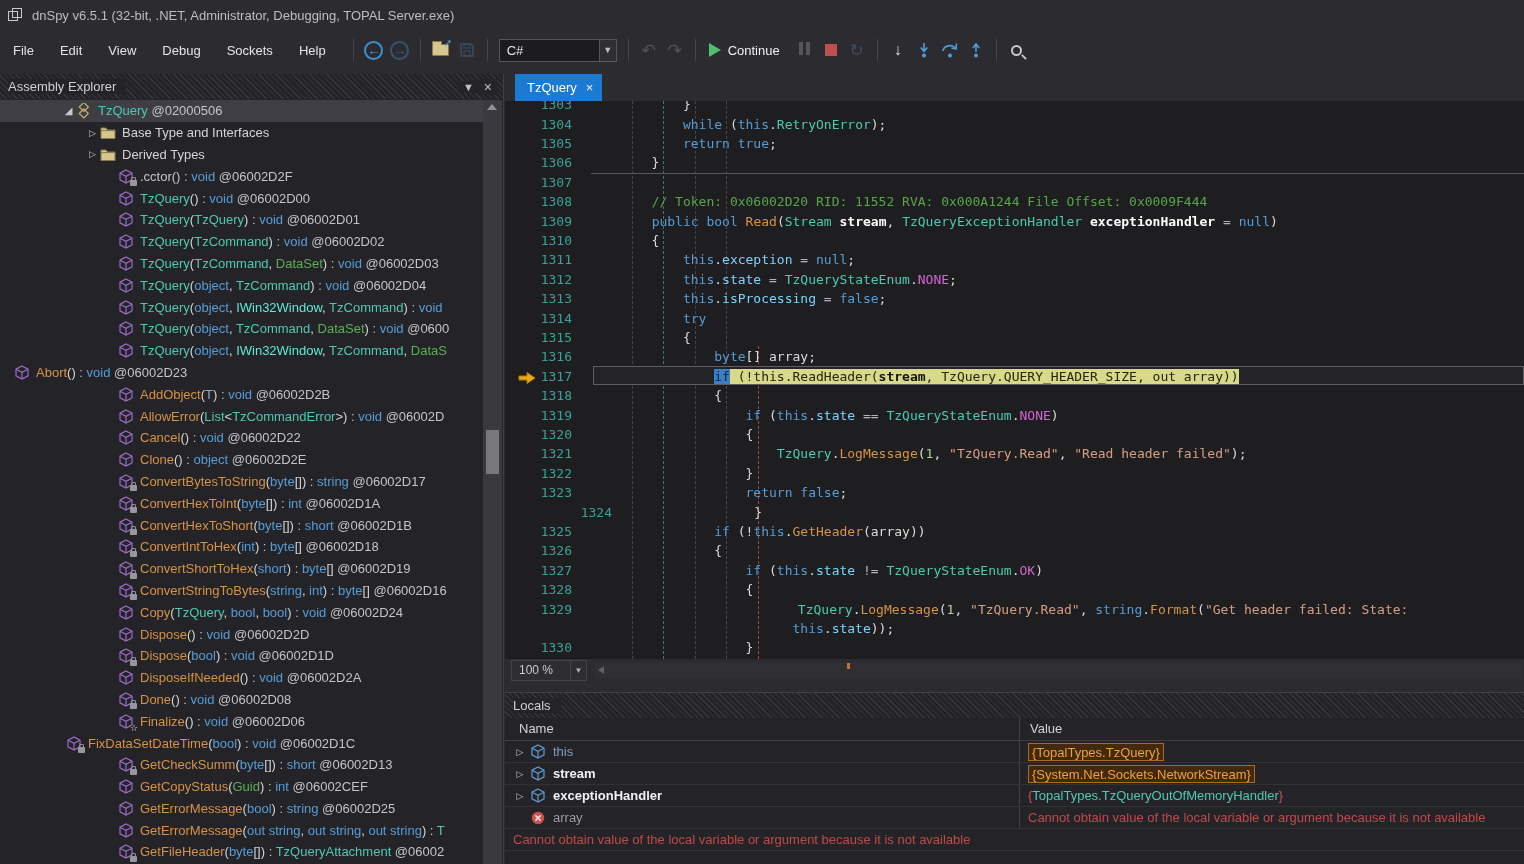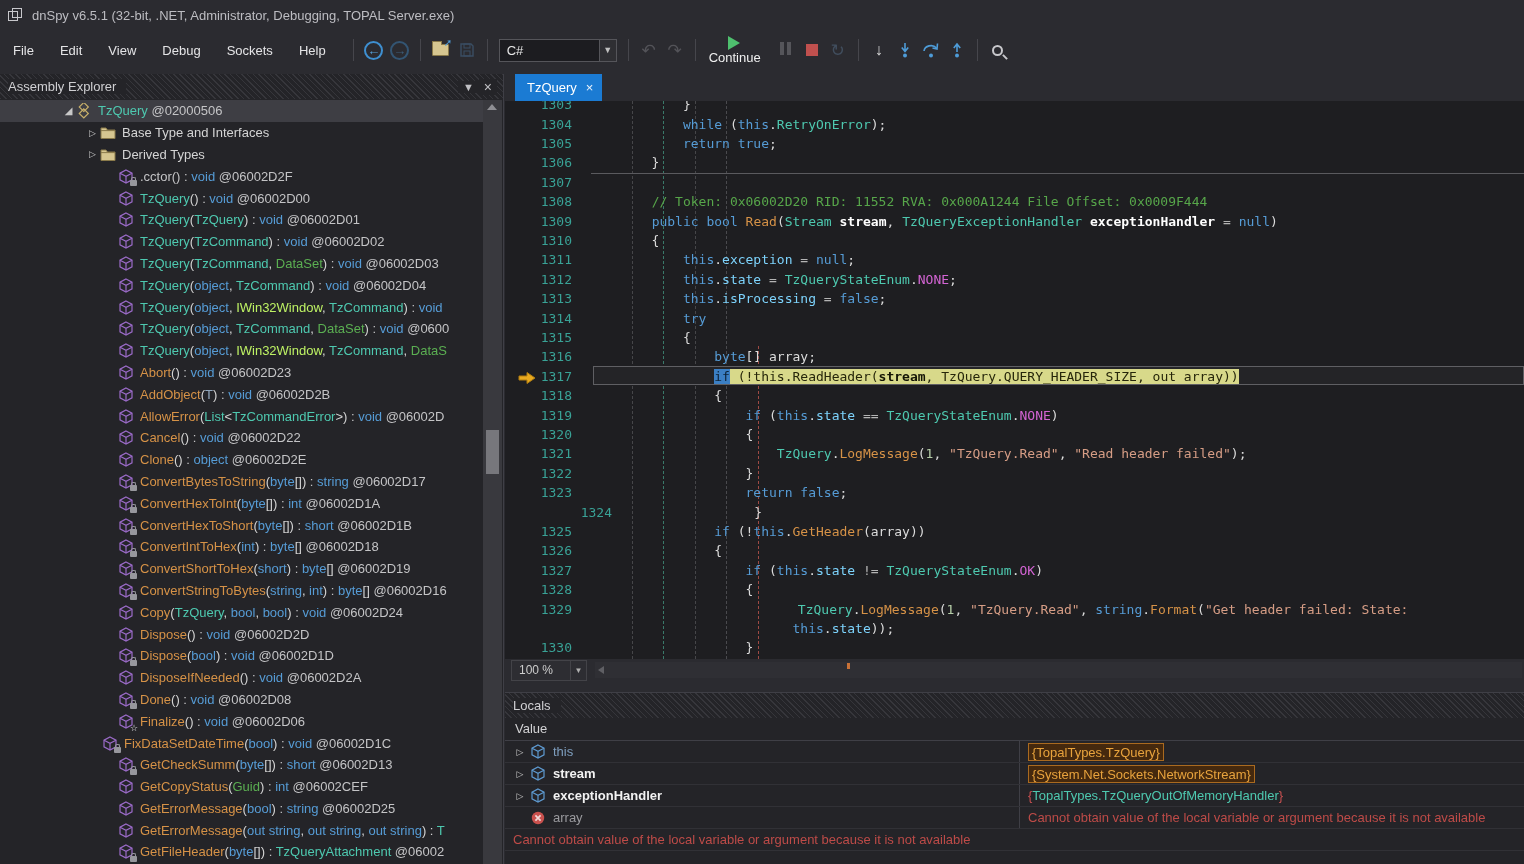--- a/index.html
+++ b/index.html
@@ -47,21 +47,21 @@
   .tw-exp { display:inline-block; width:13px; text-align:center; color:#c8c8c8; font-size:9px; flex:none; }
   .tw-icon { position:relative; width:17px; height:16px; flex:none; margin-right:6px; display:flex; align-items:center; justify-content:center; }
   .lock-ovl { position:absolute; right:-3px; bottom:-2px; width:7px; height:6px; background:#97979d; border-radius:1px; }
   .lock-ovl::before { content:""; position:absolute; left:1px; top:-3px; width:3px; height:3px; border:1px solid #97979d; border-bottom:none; border-radius:2px 2px 0 0; }
   .star-ovl { position:absolute; right:-4px; bottom:-4px; color:#e4e4e8; font-size:9px; }
   .tree-scroll { position:absolute; right:1px; top:26px; width:19px; bottom:0; background:#39393e; }
   .tree-scroll .up { position:absolute; top:4px; left:4px; width:0; height:0; border-left:5px solid transparent; border-right:5px solid transparent; border-bottom:6px solid #8f8f94; }
   .tree-scroll .thumb { position:absolute; top:330px; left:3px; width:13px; height:44px; background:#77777c; }
   
   .c-m { color:#d69247; } .c-ct { color:#4ec9b0; } .c-k { color:#569cd6; }
-  .c-t { color:#4ec9b0; } .c-st { color:#5baf52; } .c-if { color:#bef264; }
+  .c-t { color:#4ec9b0; } .c-st { color:#5baf52; } .c-if { color:#5eead4; }
   .c-gp { color:#93a8be; } .c-g { color:#c4c4c6; } .c-p { color:#d4d4d4; }
   
   .tabstrip { position:absolute; left:505px; top:74px; right:0; height:27px; background:#2b2b30; }
   .tab { position:absolute; left:10px; top:0; height:27px; background:#1b7bd3; color:#ffffff; display:flex; align-items:center; padding:0 9px 0 12px; }
   .tab .tab-x { margin-left:9px; font-size:13px; color:#eaf2fb; }
   .editor { position:absolute; left:505px; top:101px; right:0; height:558px; background:#1e1e21; overflow:hidden; }
   .code-row { position:absolute; left:0; right:0; height:19.4px; display:flex; align-items:center; }
   .lineno { width:84px; flex:none; text-align:right; padding-right:17px; color:#39a296; font-family:"DejaVu Sans Mono", monospace; font-size:13px; }
   .codetext { white-space:pre; font-family:"DejaVu Sans Mono", monospace; font-size:13px; color:#dcdcdc; }
   .guide { position:absolute; top:0; bottom:0; width:0; border-left:1px dashed #464649; }
@@ -152,21 +152,21 @@
       <span class="combo-drop">▼</span>
     </span>
     <span class="tb-sep"></span>
     <span class="tb-btn dim">
         <span class="ur">↶</span>
       </span>
     <span class="tb-btn dim">
         <span class="ur">↷</span>
       </span>
     <span class="tb-sep"></span>
-    <span class="tb-btn" style="width:auto; padding:0 6px;flex-direction:column;">
+    <span class="tb-btn" style="width:auto; padding:0 6px;">
       <span class="play-tri"></span>
       <span class="continue-lbl">Continue</span>
     </span>
     <span class="tb-btn dim">
         <span class="pause-bars"><span></span><span></span></span>
       </span>
     <span class="tb-btn">
         <span class="stop-sq"></span>
       </span>
     <span class="tb-btn dim">
@@ -323,21 +323,21 @@
         <div class="tree-row" style="padding-left: 104px;">
           <span class="tw-exp"></span>
           <span class="tw-icon">
             <svg width="14" height="15" viewBox="0 0 14 15">
               <path d="M7 1 L13 4.2 L13 10.8 L7 14 L1 10.8 L1 4.2 Z" fill="none" stroke="#9b6bc8" stroke-width="1.2"></path>
               <path d="M1 4.2 L7 7.4 L13 4.2 M7 7.4 L7 14" fill="none" stroke="#9b6bc8" stroke-width="1.2"></path>
             </svg>
           </span>
           <span><span class="c-ct">TzQuery</span><span class="c-p">(</span><span class="c-k">object</span><span class="c-p">, </span><span class="c-if">IWin32Window</span><span class="c-p">, </span><span class="c-t">TzCommand</span><span class="c-p">, </span><span class="c-st">DataS</span></span>
         </div>
-        <div class="tree-row" style="padding-left: 104px;">
+        <div class="tree-row" style="">
           <span class="tw-exp"></span>
           <span class="tw-icon">
             <svg width="14" height="15" viewBox="0 0 14 15">
               <path d="M7 1 L13 4.2 L13 10.8 L7 14 L1 10.8 L1 4.2 Z" fill="none" stroke="#9b6bc8" stroke-width="1.2"></path>
               <path d="M1 4.2 L7 7.4 L13 4.2 M7 7.4 L7 14" fill="none" stroke="#9b6bc8" stroke-width="1.2"></path>
             </svg>
           </span>
           <span><span class="c-m">Abort</span><span class="c-p">()</span><span class="c-g"> : </span><span class="c-k">void</span><span class="c-g"> @06002D23</span></span>
         </div>
         <div class="tree-row" style="padding-left: 104px;">
@@ -502,21 +502,21 @@
           <span class="tw-exp"></span>
           <span class="tw-icon">
             <svg width="14" height="15" viewBox="0 0 14 15">
               <path d="M7 1 L13 4.2 L13 10.8 L7 14 L1 10.8 L1 4.2 Z" fill="none" stroke="#9b6bc8" stroke-width="1.2"></path>
               <path d="M1 4.2 L7 7.4 L13 4.2 M7 7.4 L7 14" fill="none" stroke="#9b6bc8" stroke-width="1.2"></path>
             </svg>
             <span class="star-ovl">☆</span>
           </span>
           <span><span class="c-m">Finalize</span><span class="c-p">()</span><span class="c-g"> : </span><span class="c-k">void</span><span class="c-g"> @06002D06</span></span>
         </div>
-        <div class="tree-row" style="padding-left: 88px;">
+        <div class="tree-row" style="padding-left: 52px;">
           <span class="tw-exp"></span>
           <span class="tw-icon">
             <svg width="14" height="15" viewBox="0 0 14 15">
               <path d="M7 1 L13 4.2 L13 10.8 L7 14 L1 10.8 L1 4.2 Z" fill="none" stroke="#9b6bc8" stroke-width="1.2"></path>
               <path d="M1 4.2 L7 7.4 L13 4.2 M7 7.4 L7 14" fill="none" stroke="#9b6bc8" stroke-width="1.2"></path>
             </svg>
             <span class="lock-ovl"></span>
           </span>
           <span><span class="c-m">FixDataSetDateTime</span><span class="c-p">(</span><span class="c-k">bool</span><span class="c-p">)</span><span class="c-g"> : </span><span class="c-k">void</span><span class="c-g"> @06002D1C</span></span>
         </div>
@@ -728,20 +728,21 @@
       <span class="hs-tick"></span>
     </span>
   </div>
 
   <div class="locals">
     <div class="panel-header">
       <span class="ph-title">Locals</span>
       <span class="ph-spacer"></span>
     </div>
     <div class="locals-cols">
+      <span class="lc-name">Name</span>
       <span class="lc-val">Value</span>
     </div>
     <div id="locals-holder">
         <div class="locals-row">
           <span class="lr-name">
             <span class="lr-exp">▷</span>
             <span class="lr-icon">
               <svg width="14" height="15" viewBox="0 0 14 15">
                 <path d="M7 1 L13 4.2 L13 10.8 L7 14 L1 10.8 L1 4.2 Z" fill="none" stroke="#5e9ad0" stroke-width="1.2"></path>
                 <path d="M1 4.2 L7 7.4 L13 4.2 M7 7.4 L7 14" fill="none" stroke="#5e9ad0" stroke-width="1.2"></path>

